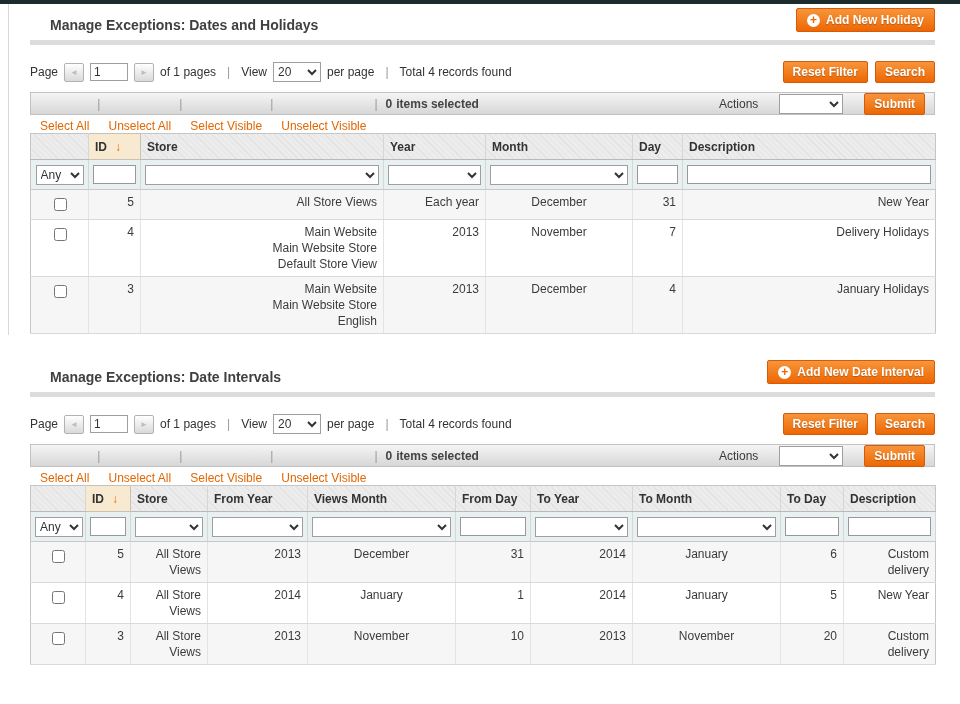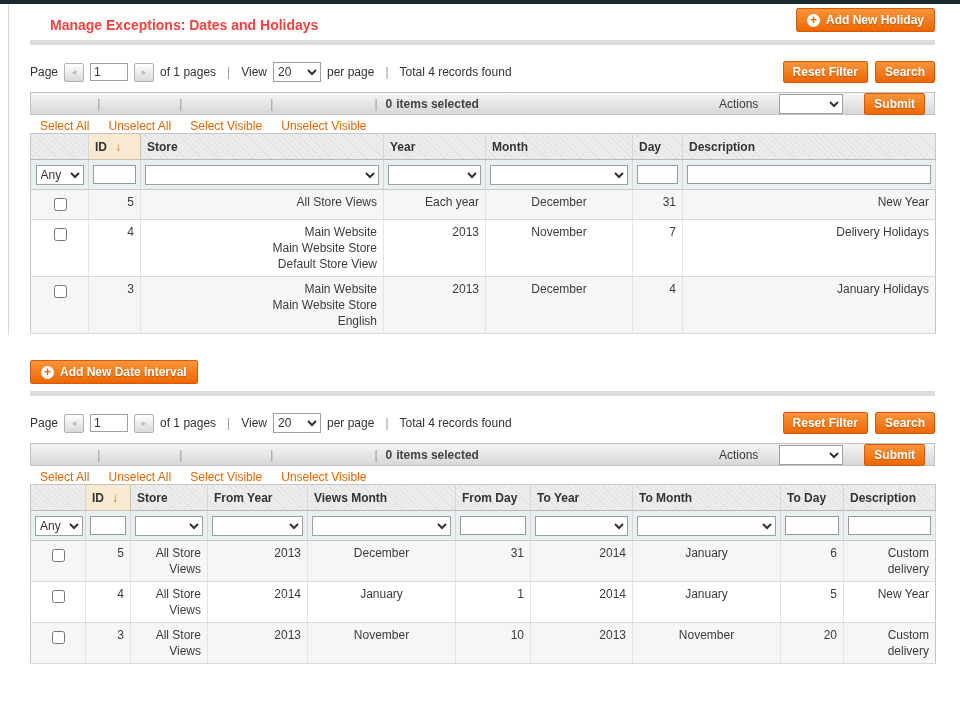--- a/index.html
+++ b/index.html
@@ -6,21 +6,21 @@
   body{
     width:960px;height:704px;position:relative;background:#fff;overflow:hidden;
     font-family:"Liberation Sans","DejaVu Sans",sans-serif;font-size:12px;color:#333;
   }
   .topbar{position:absolute;top:0;left:0;width:960px;height:4px;background:#1c2b2b;}
   .sideline{position:absolute;left:8px;top:4px;width:1px;height:331px;background:#d8d8d8;}
   .section{position:absolute;left:30px;width:905px;}
   #section-0{top:8px;}
   #section-1{top:360px;}
   .sec-head{display:flex;justify-content:space-between;align-items:flex-start;}
-  .page-title{margin:9px 0 0 20px;font-size:14px;font-weight:bold;color:#ef4444;}
+  .page-title{margin:9px 0 0 20px;font-size:14px;font-weight:bold;color:#404040;}
   .btn{
     display:inline-flex;align-items:center;gap:6px;
     background:linear-gradient(#f7953a,#ed6704);
     border:1px solid #d85909;border-radius:2px;color:#fff;font-weight:bold;
     font-size:12px;padding:4px 10px;cursor:pointer;
     text-shadow:0 1px 1px rgba(0,0,0,.25);
     font-family:inherit;white-space:nowrap;
   }
   .btn.small{padding:3px 9px;}
   .plus{
@@ -214,20 +214,21 @@
             <td class="a-left">4</td>
             <td class="a-left">January Holidays</td>
           </tr>
         </tbody>
       </table>
     </div>
 </div>
 
 <div class="section" id="section-1">
   <div class="sec-head">
+    <h1 class="page-title">Manage Exceptions: Date Intervals</h1>
     <button class="btn">
       <span class="plus">+</span>
       <span>Add New Date Interval</span>
     </button>
   </div>
   <div class="divider"></div>
 
   <div class="pager-row">
     <div class="pager-left">
       <span>Page</span>

